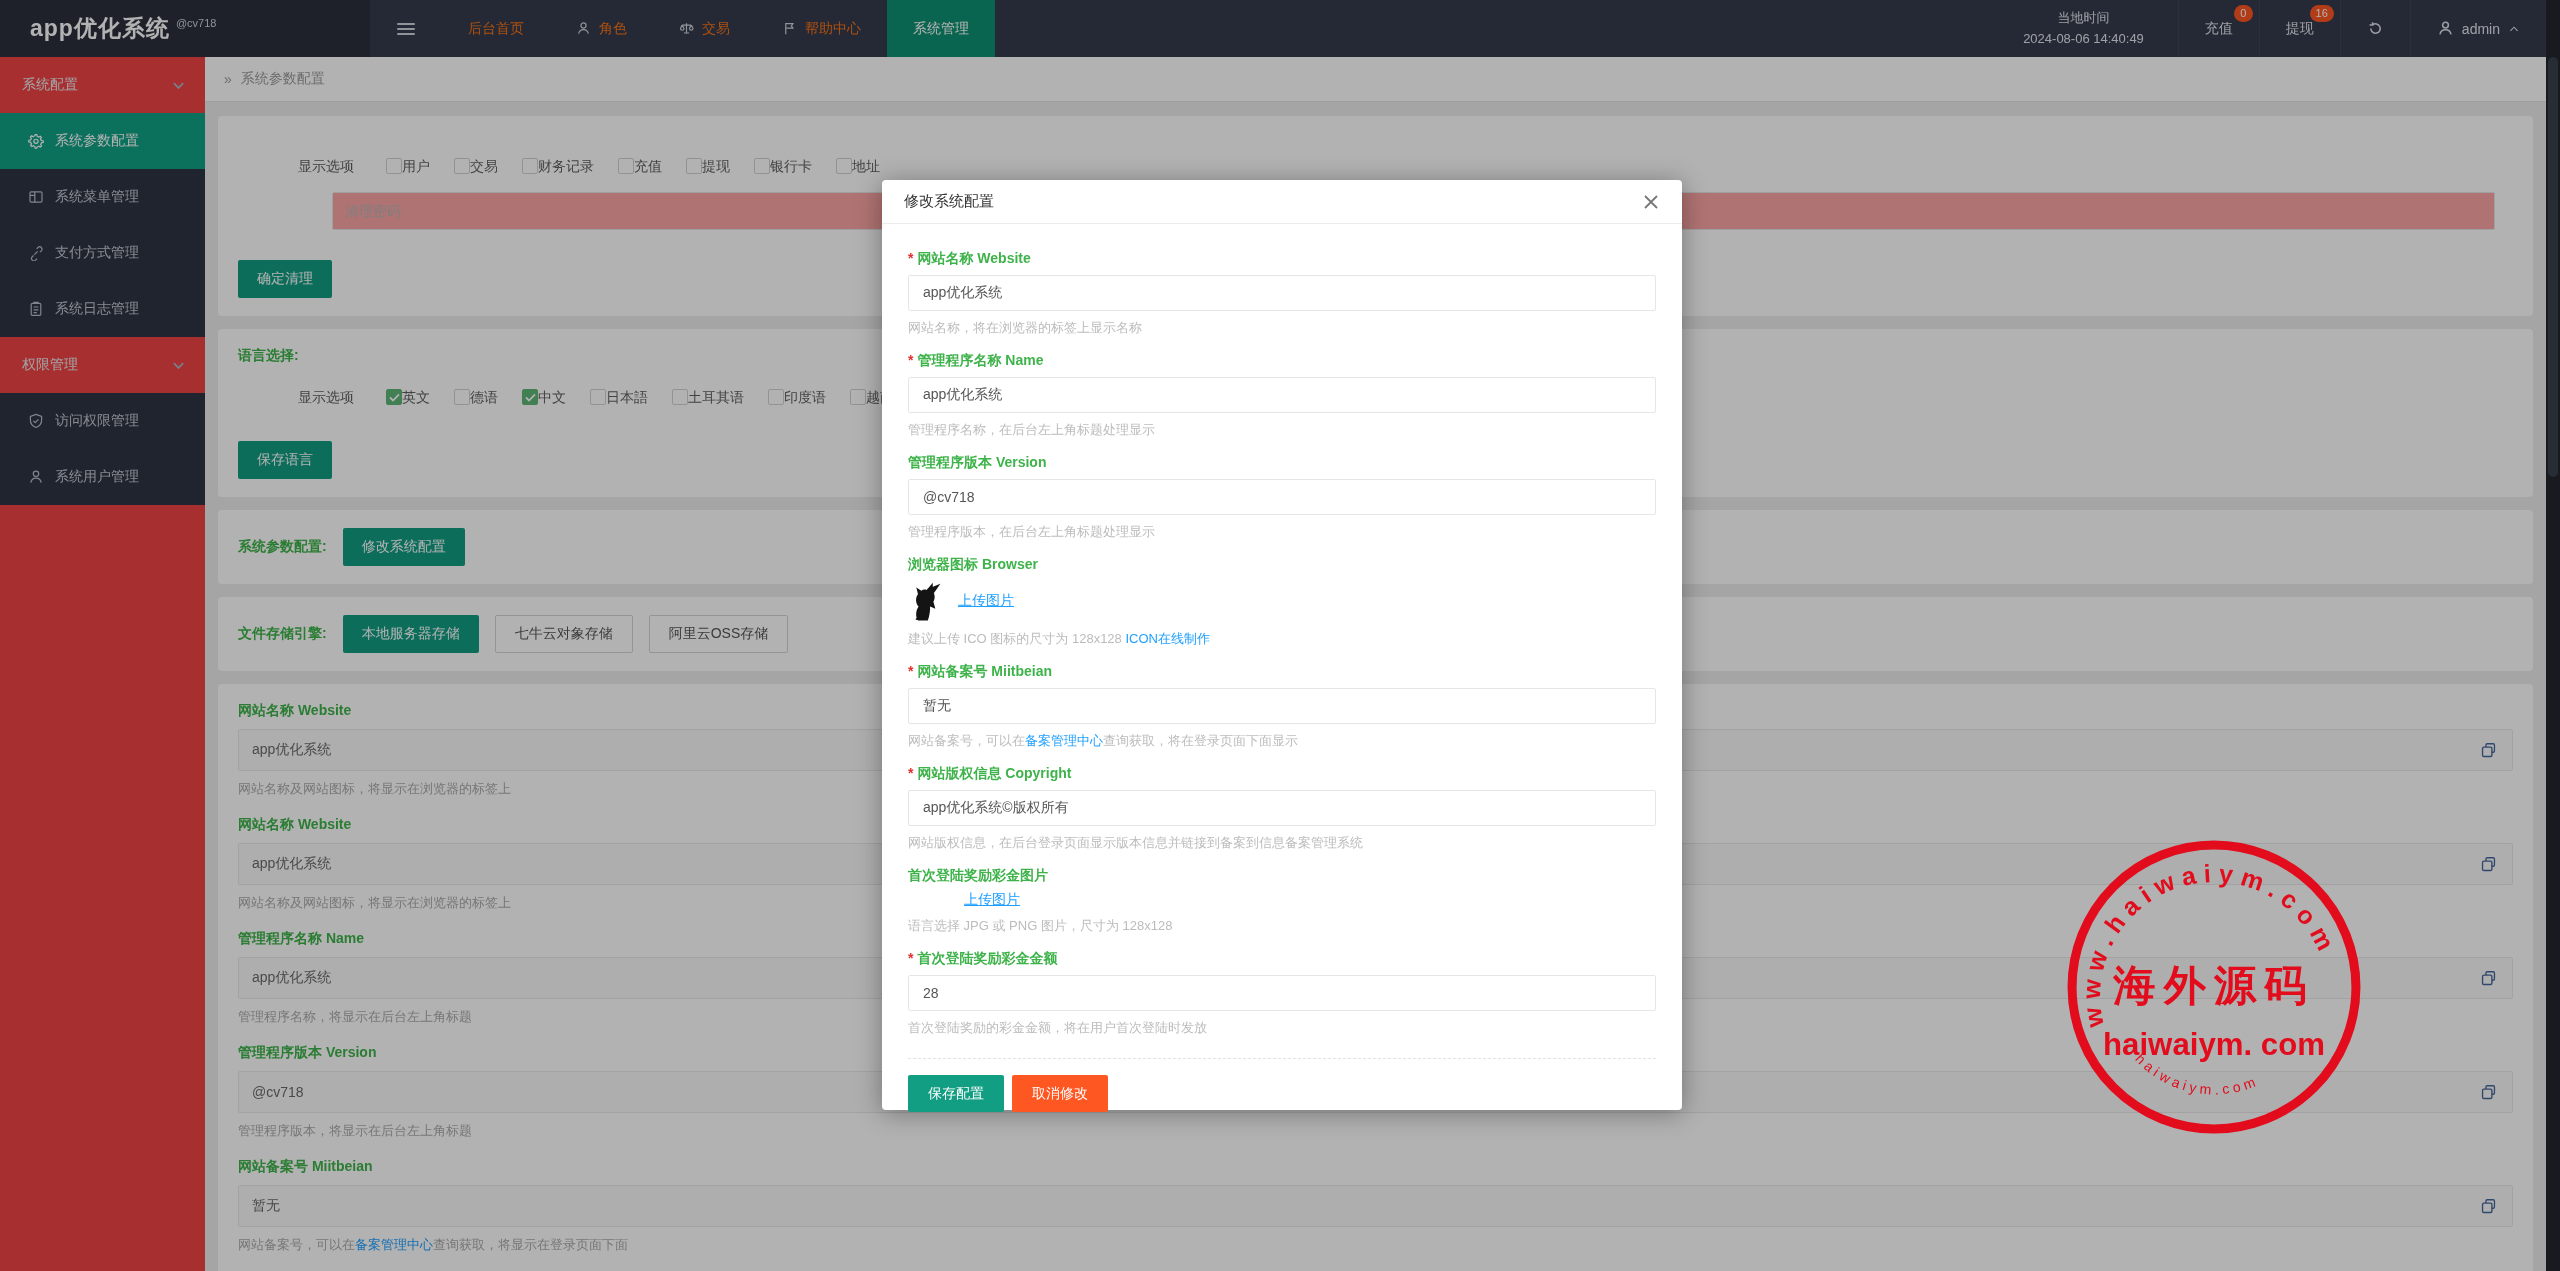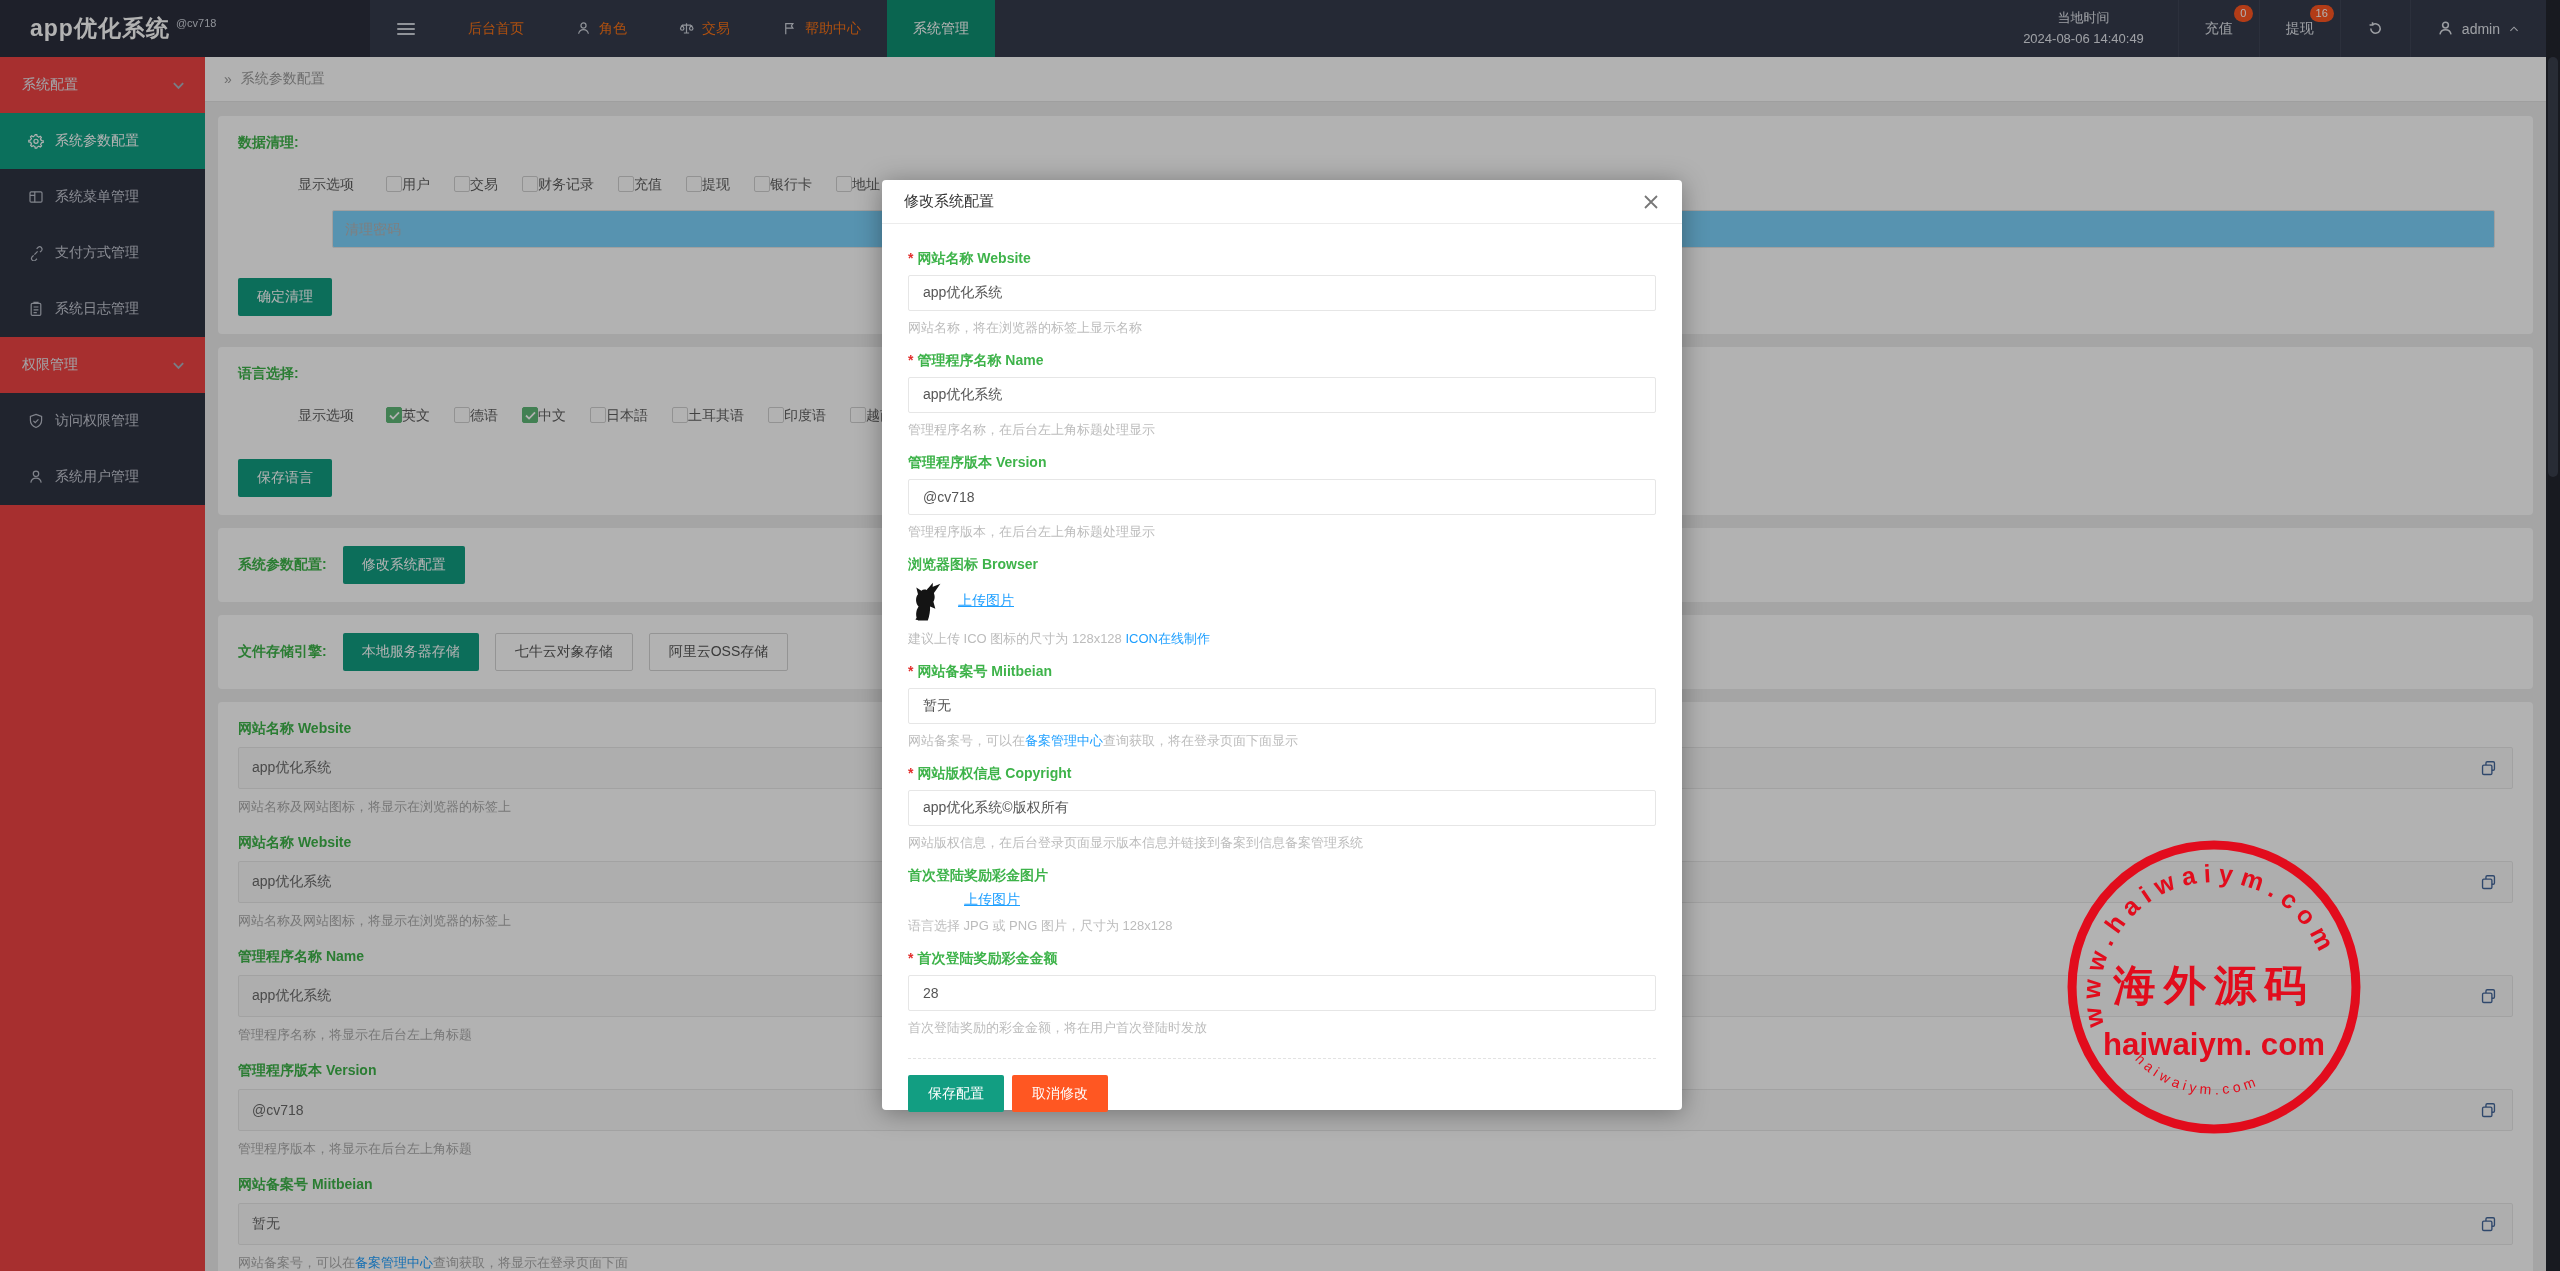--- a/index.html
+++ b/index.html
@@ -41,21 +41,21 @@
   .content{padding:14px 13px;display:flex;flex-direction:column;gap:13px;}
   .panel{background:#fff;border-radius:4px;padding:18px 20px;}
   .p-title{font-size:14px;font-weight:bold;color:#3eb34a;}
   .opt-row{display:flex;align-items:center;margin:24px 0 4px 60px;}
   .opt-label{font-size:14px;color:#5f5f5f;margin-right:8px;}
   .cb{display:flex;align-items:flex-start;margin-left:24px;font-size:14px;color:#5f5f5f;cursor:pointer;}
   .cb-box{width:16px;height:16px;border:1px solid #d2d2d2;border-radius:2px;background:#fff;display:flex;align-items:center;justify-content:center;box-sizing:border-box;}
   .cb.checked .cb-box{background:#5fb878;border-color:#5fb878;}
   .cb .cb-box svg{width:11px;height:9px;stroke:#fff;stroke-width:2;fill:none;display:none;}
   .cb.checked .cb-box svg{display:block;}
-  .clean-input{margin:12px 0 0 94px;width:calc(100% - 112px);height:38px;border:1px solid #e6e6e6;border-radius:2px;padding:0 12px;font-size:14px;color:#555;box-sizing:border-box;background:#7dd3fc;}
+  .clean-input{margin:12px 0 0 94px;width:calc(100% - 112px);height:38px;border:1px solid #e6e6e6;border-radius:2px;padding:0 12px;font-size:14px;color:#555;box-sizing:border-box;background:#fca5a5;}
   .clean-input::placeholder{color:#b6b6b6;}
   .btn{display:inline-flex;align-items:center;justify-content:center;height:38px;padding:0 19px;font-size:14px;border:none;border-radius:2px;cursor:pointer;background:#129e82;color:#fff;}
   .btn.mt{margin-top:30px;}
   .inline-row{display:flex;align-items:center;gap:16px;}
   .btn-plain{background:#fff;color:#555;border:1px solid #d5d5d5;}
   
   .bg-field{margin-bottom:18px;}
   .bg-label{font-size:14px;font-weight:bold;color:#3eb34a;}
   .bg-input{margin-top:9px;height:40px;background:#fafafa;border:1px solid #e9e9e9;border-radius:2px;display:flex;align-items:center;padding:0 13px;font-size:14px;color:#6a6a6a;}
   .copy-btn{margin-left:auto;width:22px;height:22px;cursor:pointer;display:flex;align-items:center;justify-content:center;}
@@ -222,21 +222,20 @@
 </div>
 
 <div class="main">
   <div class="breadcrumb">
     <span>»</span>
     <span>系统参数配置</span>
   </div>
   <div class="content">
 
     <div class="panel">
-      <div class="p-title">数据清理:</div>
       <div class="opt-row">
         <span class="opt-label">显示选项</span>
         <label class="cb">
             <span class="cb-box"></span>
             <span>用户</span>
           </label>
         <label class="cb">
             <span class="cb-box"></span>
             <span>交易</span>
           </label>

